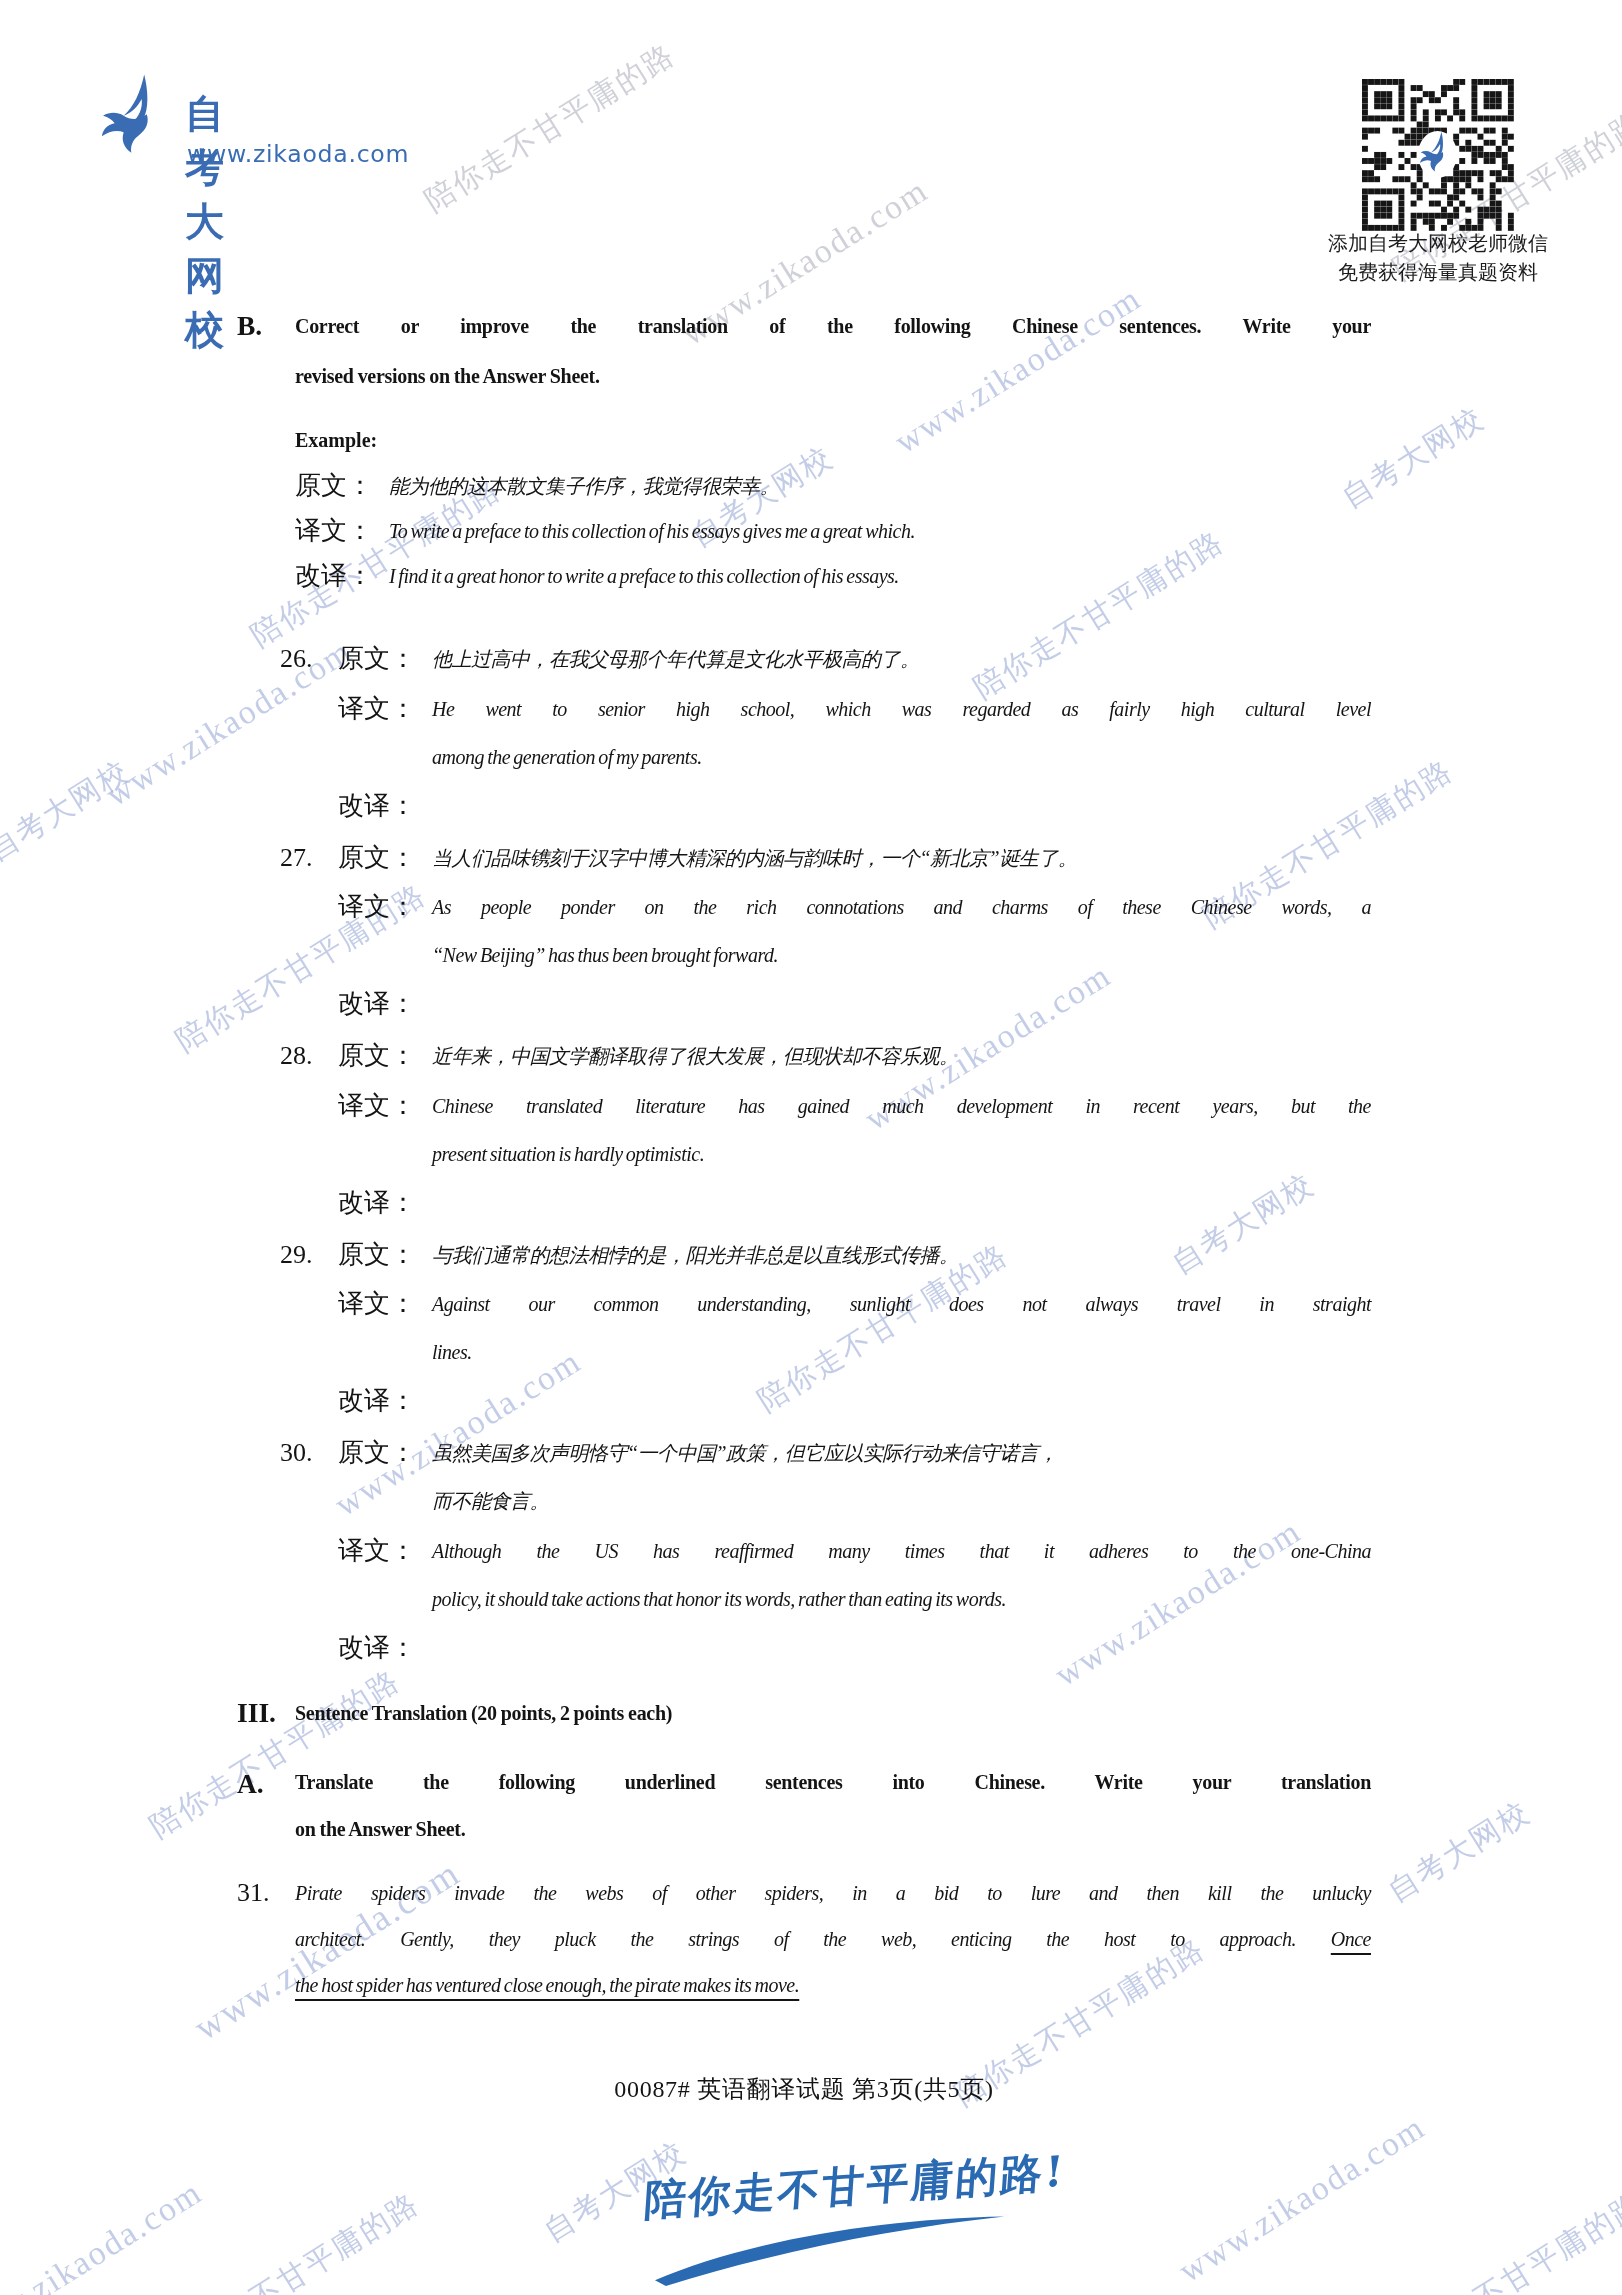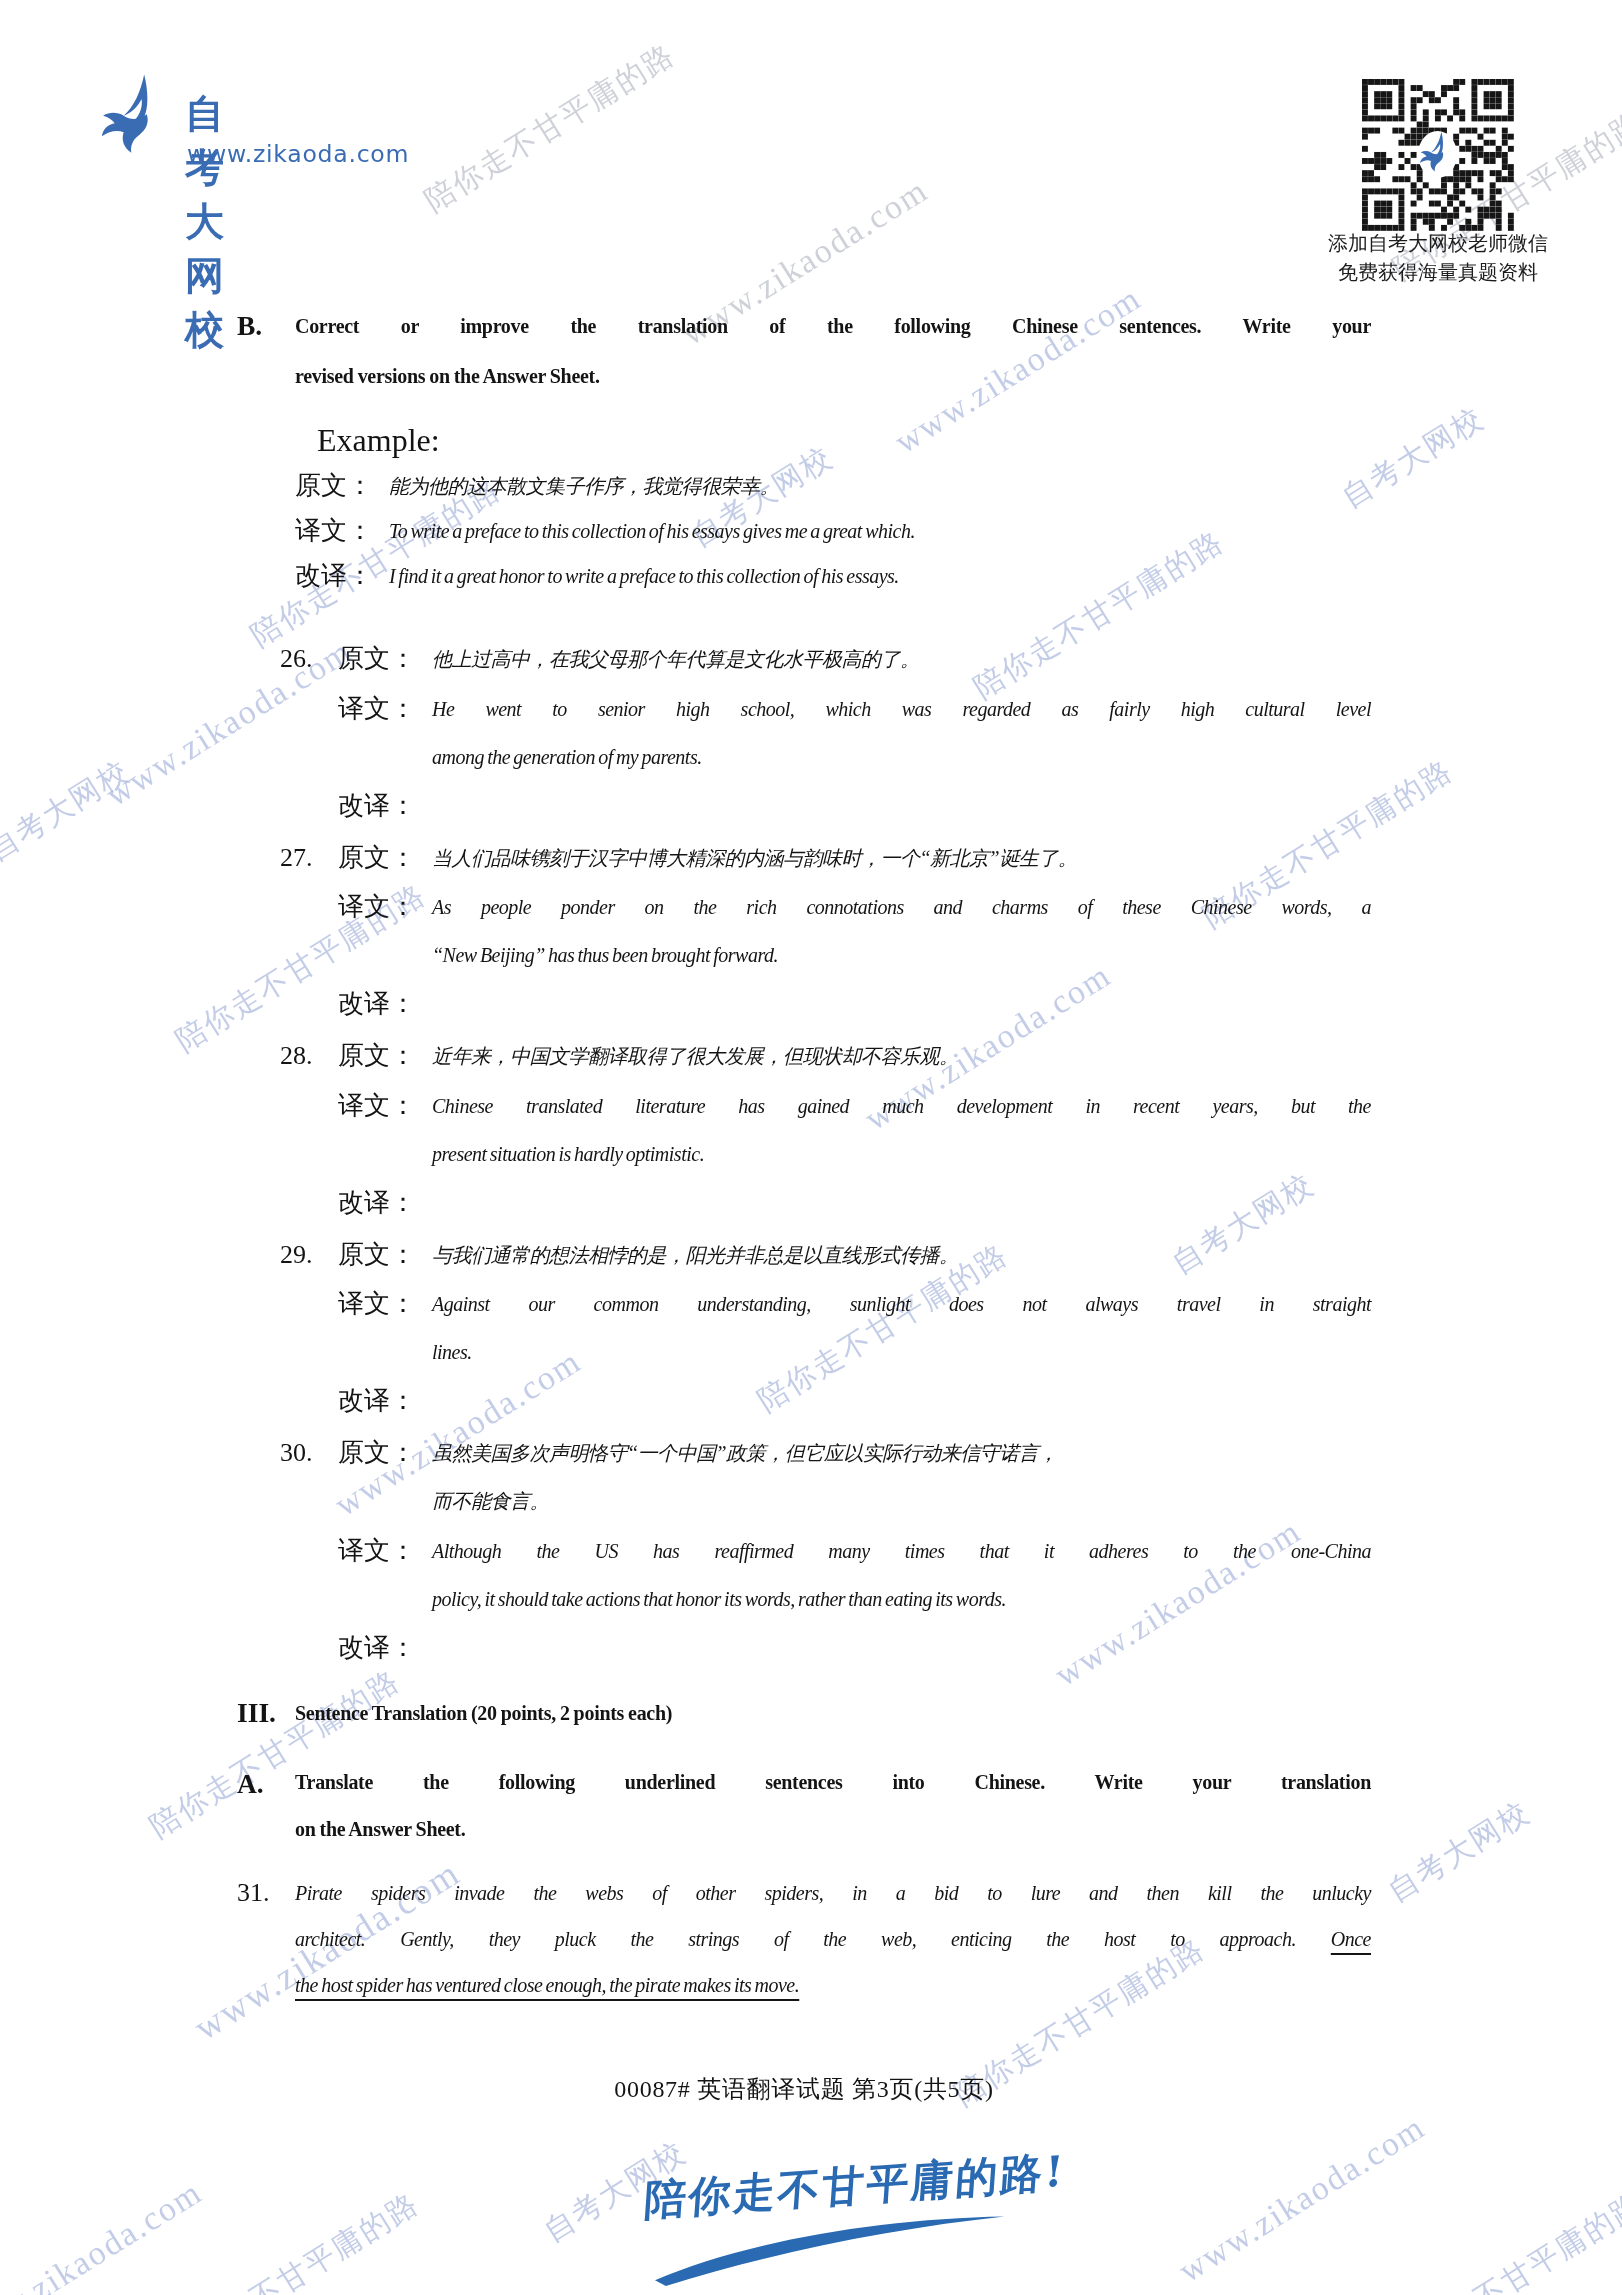--- a/index.html
+++ b/index.html
@@ -26,21 +26,21 @@
   #qr-bird{position:absolute;left:56px;top:52px;width:39px;height:47px;background:#fff;border-radius:50%;}
   #qr-caption{position:absolute;left:1438px;top:229px;transform:translateX(-50%);
       z-index:2;text-align:center;font-size:20px;color:#1d1d1d;line-height:29px;white-space:nowrap;}
   
   #content{position:absolute;left:237px;top:301px;width:1134px;z-index:2;}
   .heading-row{display:flex;}
   .h-label{width:58px;font-weight:bold;font-size:27.5px;line-height:50px;flex:none;}
   .h-text{flex:1;}
   .h-ln{font-weight:bold;font-size:20px;line-height:50px;letter-spacing:-0.3px;word-spacing:-0.7px;}
   .stretch{text-align:justify;text-align-last:justify;}
-  #example-title{margin-top:15.7px;font-weight:normal;font-size:32px;line-height:47px;margin-left:80px;}
+  #example-title{margin-top:15.7px;font-weight:bold;font-size:20px;line-height:47px;margin-left:58px;}
   .row{display:flex;}
   .row + .row{margin-top:1.3px;justify-content:flex-end;}
   .cell-num{width:58px;flex:none;font-size:26px;line-height:48px;}
   .cell-label{width:94px;flex:none;font-size:26px;line-height:48px;letter-spacing:0;}
   .cell-text{flex:1;}
   .ln{font-size:20px;line-height:48px;letter-spacing:-0.5px;word-spacing:-1.3px;font-style:italic;}
   #example-rows .ln, #example-rows .cell-label{line-height:44px;}
   .qblock{margin-top:3.9px;margin-left:43px;}
   #q26{margin-top:37px;}
   #sec3-heading{margin-top:15.7px;}

